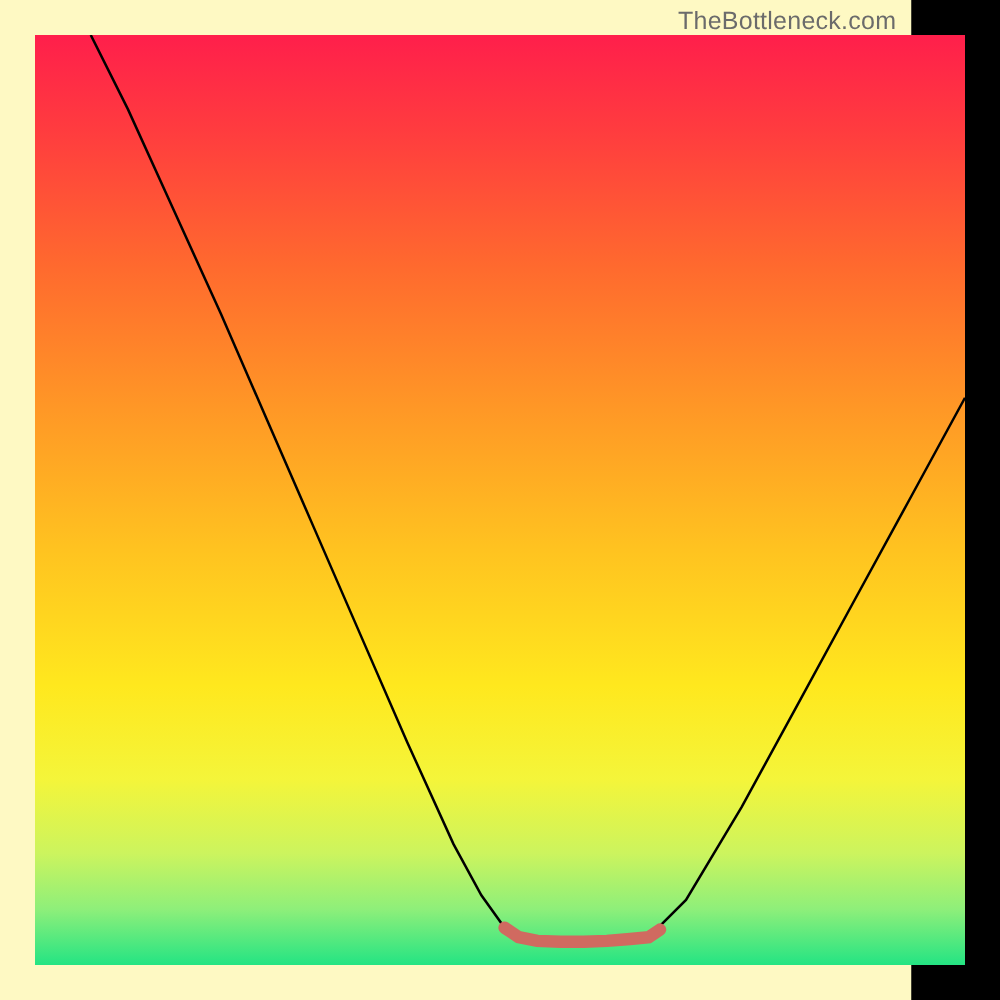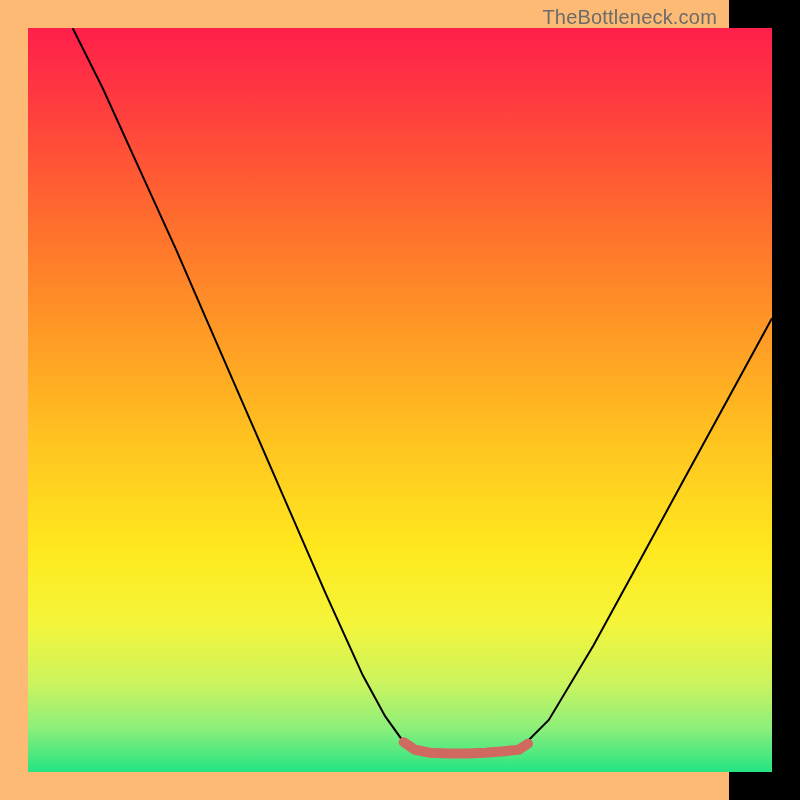--- a/index.html
+++ b/index.html
@@ -8,21 +8,21 @@
     width: 800px;
     height: 800px;
     background: #000;
     overflow: hidden;
     font-family: -apple-system, BlinkMacSystemFont, "Segoe UI", Arial, sans-serif;
   }
   .frame {
     position: absolute;
     left: 0; top: 0;
     width: 729px; height: 800px;
-    background: #fdba74;
+    background: #fef9c3;
   }
   .plot {
     position: absolute;
     left: 28px;
     top: 28px;
     width: 744px;
     height: 744px;
   }
   .gradient {
     position: absolute;

